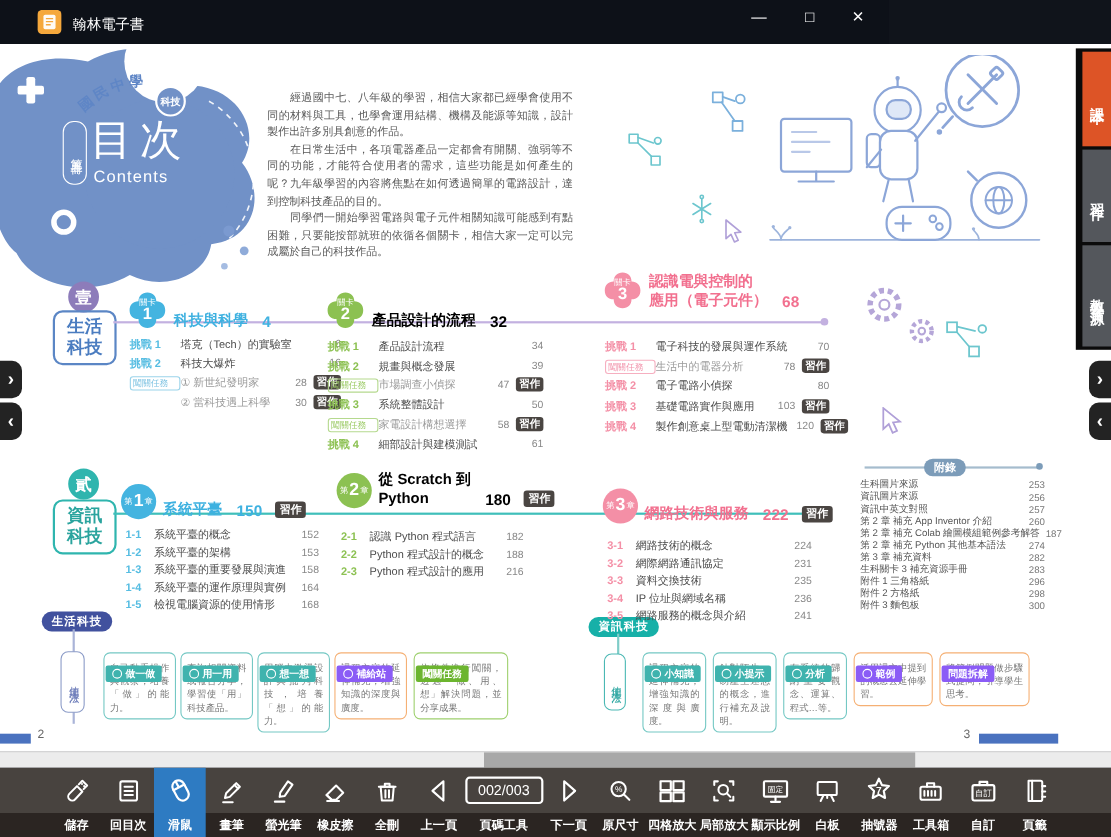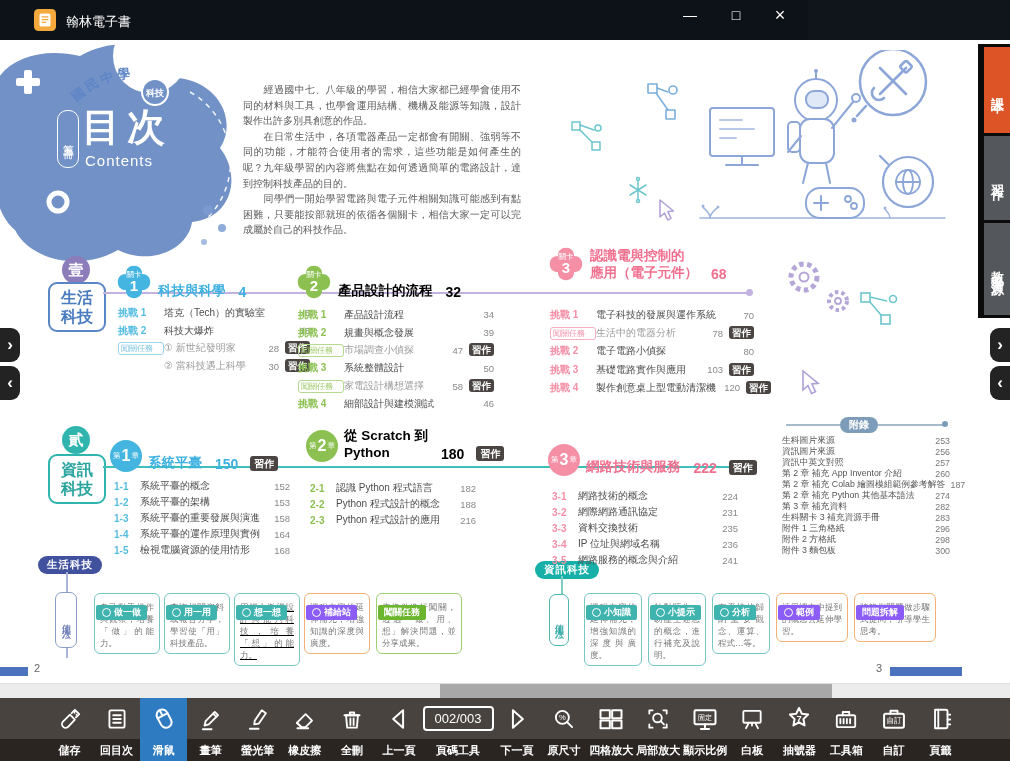--- a/index.html
+++ b/index.html
@@ -10,21 +10,21 @@
   .appicon{position:absolute;left:34px;top:9px;width:22px;height:22px;}
   .apptitle{position:absolute;left:66px;top:13px;color:#fff;font-size:13px;}
   .winctl{position:absolute;top:0;height:30px;width:40px;color:#fff;display:flex;align-items:center;justify-content:center;font-size:14px;cursor:default;}
   .ctl-min{right:98px;} .ctl-max{right:52px;} .ctl-close{right:8px;font-size:18px;}
   
   .page{position:absolute;top:40px;left:0;width:1010px;height:643px;background:#fff;}
   
   .blobsvg{position:absolute;left:0;top:0;}
   .vol-box{position:absolute;left:57px;top:70px;width:20px;height:56px;border:1.5px solid #fff;border-radius:10px;
            color:#fff;font-size:11px;writing-mode:vertical-rl;letter-spacing:2px;display:flex;align-items:center;justify-content:center;}
-  .big-title{position:absolute;left:82px;top:62px;color:#fff;font-size:38px;font-weight:bold;letter-spacing:7px;}
+  .big-title{position:absolute;left:82px;top:62px;color:#fff;font-size:38px;font-weight:normal;letter-spacing:7px;}
   .sub-title{position:absolute;left:85px;top:112px;color:#fff;font-size:15px;letter-spacing:1px;}
   .intro{position:absolute;left:243px;top:42px;width:278px;font-size:10px;line-height:15.6px;color:#595959;
          white-space:pre-line;text-align:justify;}
   
   .secnum{position:absolute;width:28px;height:28px;border-radius:50%;color:#fff;font-size:15px;font-weight:bold;
           display:flex;align-items:center;justify-content:center;}
   .secbox{position:absolute;width:54px;height:46px;border-radius:9px;display:flex;align-items:center;justify-content:center;
           font-size:16px;font-weight:bold;line-height:1.2;text-align:center;}
   .secbox .inner{width:36px;}
   
@@ -392,21 +392,21 @@
         </div>
         <div class="row" style="height: 17.8px;">
           <span class="chip" style="width: 46px; flex: 0 0 46px;">闖關任務</span>
           <span class="rtitle dim">家電設計構想選擇</span>
           <span class="rpage">58</span>
           <span class="hw sm">習作</span>
         </div>
         <div class="row" style="height: 17.8px;">
           <span class="rlabel" style="width: 46px; flex: 0 0 46px;">挑戰 4</span>
           <span class="rtitle">細部設計與建模測試</span>
-          <span class="rpage">46</span>
+          <span class="rpage">61</span>
         </div>
       </div>
       <div class="heading acc-pink" style="left: 548px; top: 206px;">
         <div class="flower"><svg viewBox="0 0 40 40" width="36" height="36">
             <path fill="#f48fa6" d="M20,2 C25.5,2 29,5.5 29,11 C34.5,11 38,14.5 38,20 C38,25.5 34.5,29 29,29 C29,34.5 25.5,38 20,38 C14.5,38 11,34.5 11,29 C5.5,29 2,25.5 2,20 C2,14.5 5.5,11 11,11 C11,5.5 14.5,2 20,2 Z"></path>
           </svg><div class="fl-ov">
             <span class="fl-t">關卡</span>
             <span class="fl-n">3</span>
           </div></div>
         <div class="h-lines">
@@ -560,21 +560,21 @@
         </div>
         <div class="cbody">自己動手操作與觀察，培養「做」的能力。</div>
       </div>
       <div class="card c-teal" style="left: 164px; top: 553px; width: 66px;">
         <div class="chead">
           <span class="hicon"></span>
           <span>用一用</span>
         </div>
         <div class="cbody">查詢相關資料或報告分享，學習使「用」科技產品。</div>
       </div>
-      <div class="card c-teal" style="left: 234px; top: 553px; width: 66px; text-decoration: underline;">
+      <div class="card c-teal" style="left: 234px; top: 553px; width: 66px;">
         <div class="chead">
           <span class="hicon"></span>
           <span>想一想</span>
         </div>
         <div class="cbody">用腦力激盪設計與批判科技，培養「想」的能力。</div>
       </div>
       <div class="card c-orange" style="left: 304px; top: 553px; width: 66px;">
         <div class="chead">
           <span class="hicon"></span>
           <span>補給站</span>

